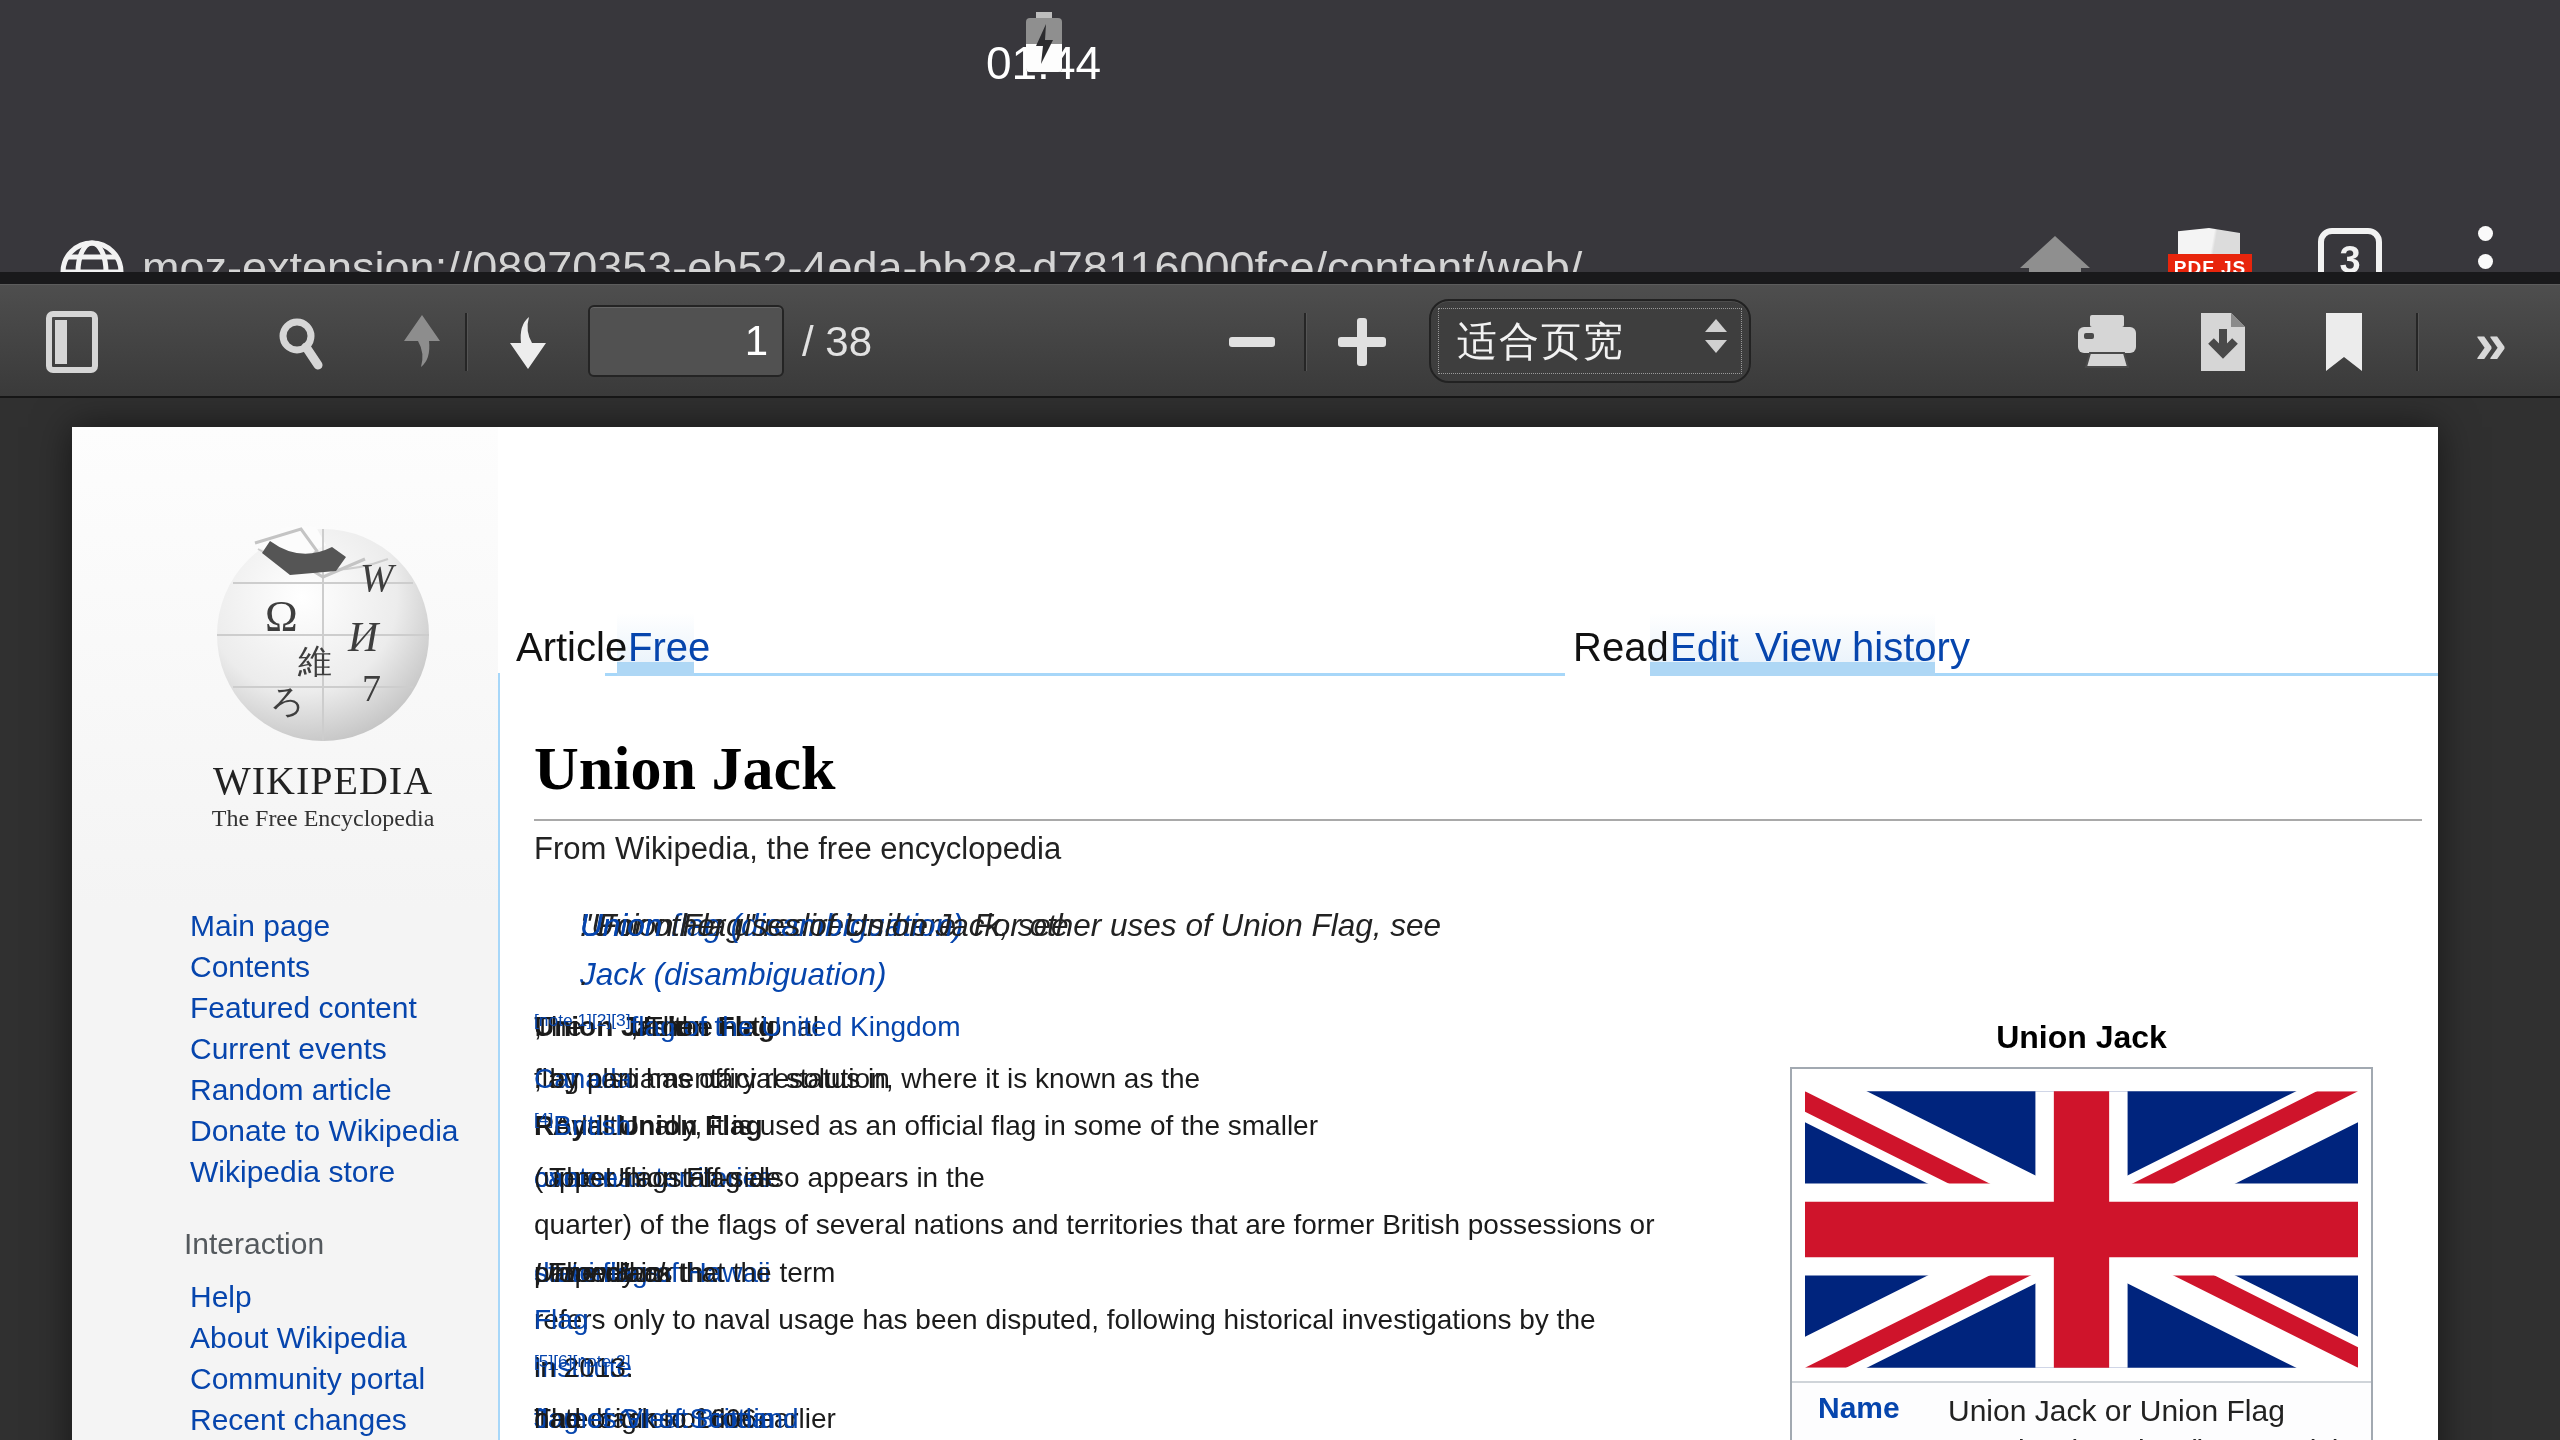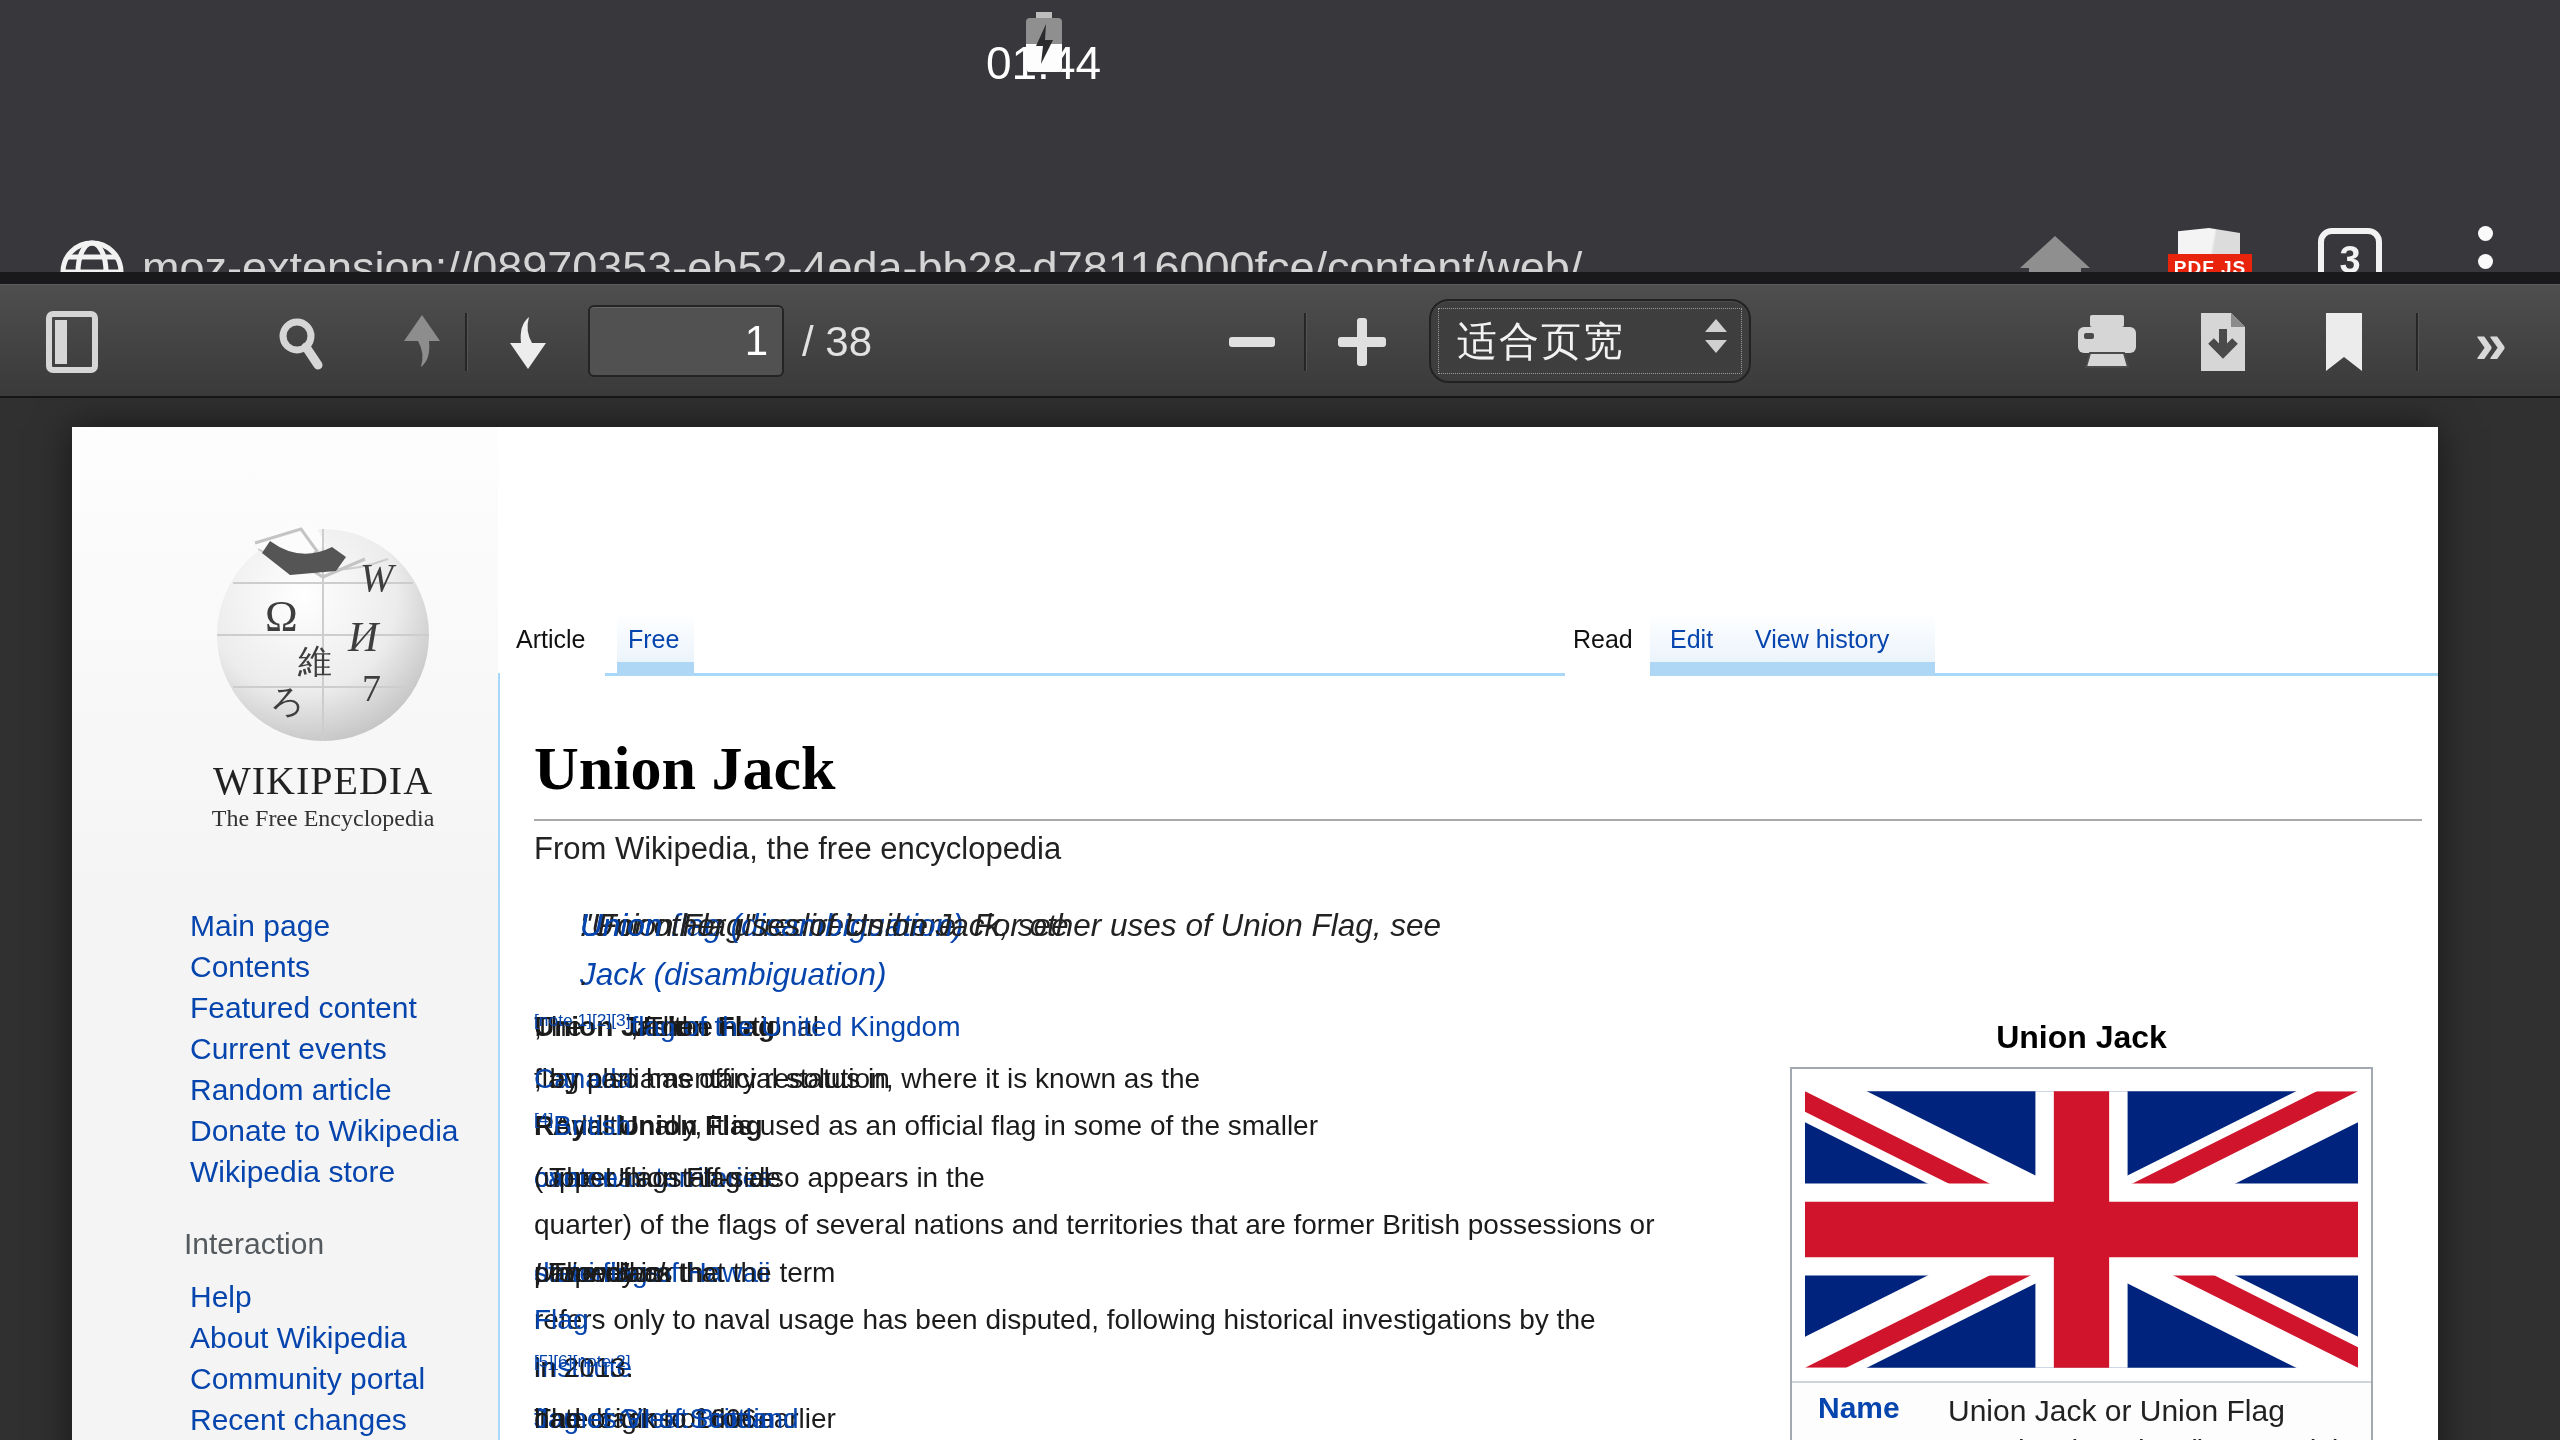--- a/index.html
+++ b/index.html
@@ -79,21 +79,21 @@
   .page{position:absolute;left:72px;top:29px;width:2366px;height:1200px;background:#fff;
     box-shadow:0 0 36px rgba(0,0,0,.55);}
   .page *{position:absolute;}
 
   .side-col{left:0;top:0;width:426px;height:100%;background:linear-gradient(#fdfdfd,#f4f4f4 40%,#f4f4f4);}
   .v-divider{left:426px;top:249px;width:2px;bottom:0;background:var(--wikiborder);}
   .tab-line{left:426px;top:246px;right:0;height:3px;background:var(--wikiborder);}
   .tabblock{top:186px;height:60px;background:linear-gradient(#ffffff,#e7f1fa);}
   .tabstrip{top:235px;height:14px;background:#aed7f5;}
   .tabwhite{top:186px;height:63px;background:#fff;}
-  .tablabel{top:198px;font-size:25px;color:#111;white-space:nowrap;}
+  .tablabel{top:198px;font-size:40px;color:#111;white-space:nowrap;}
   .tablabel.lnk{color:var(--link);}
 
   .searchbox{left:1868px;top:180px;width:448px;height:56px;background:#fff;border:2px solid #a2a9b1;border-radius:4px;}
   .searchbox input{position:absolute;left:14px;top:2px;width:370px;height:48px;border:0;outline:none;
     font-size:30px;color:#333;font-family:"Liberation Sans",sans-serif;background:transparent;}
   .searchbox input::placeholder{color:#757b80;opacity:1;}
   .search-glyph{right:12px;top:8px;}
 
   
   .logo-globe{left:138px;top:86px;}

